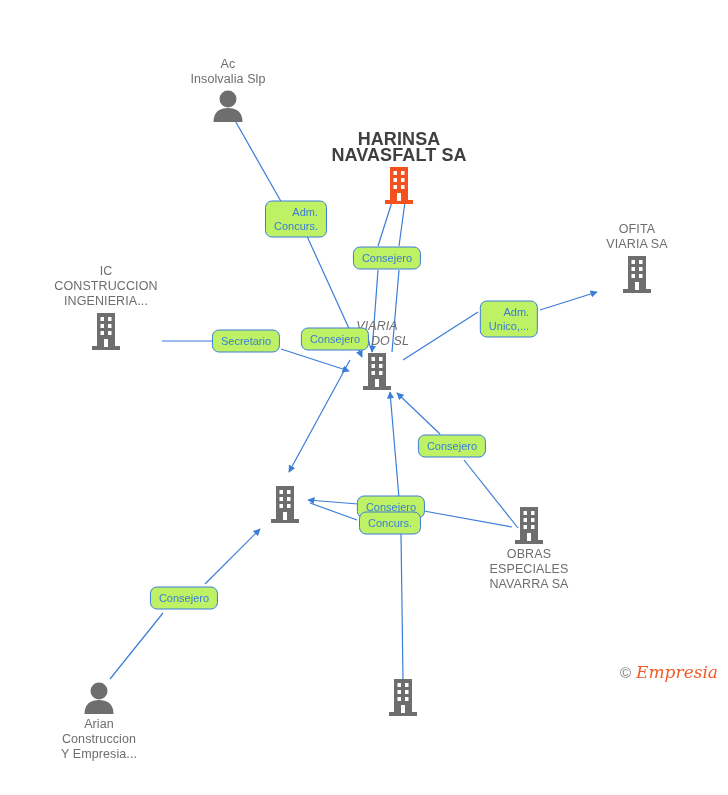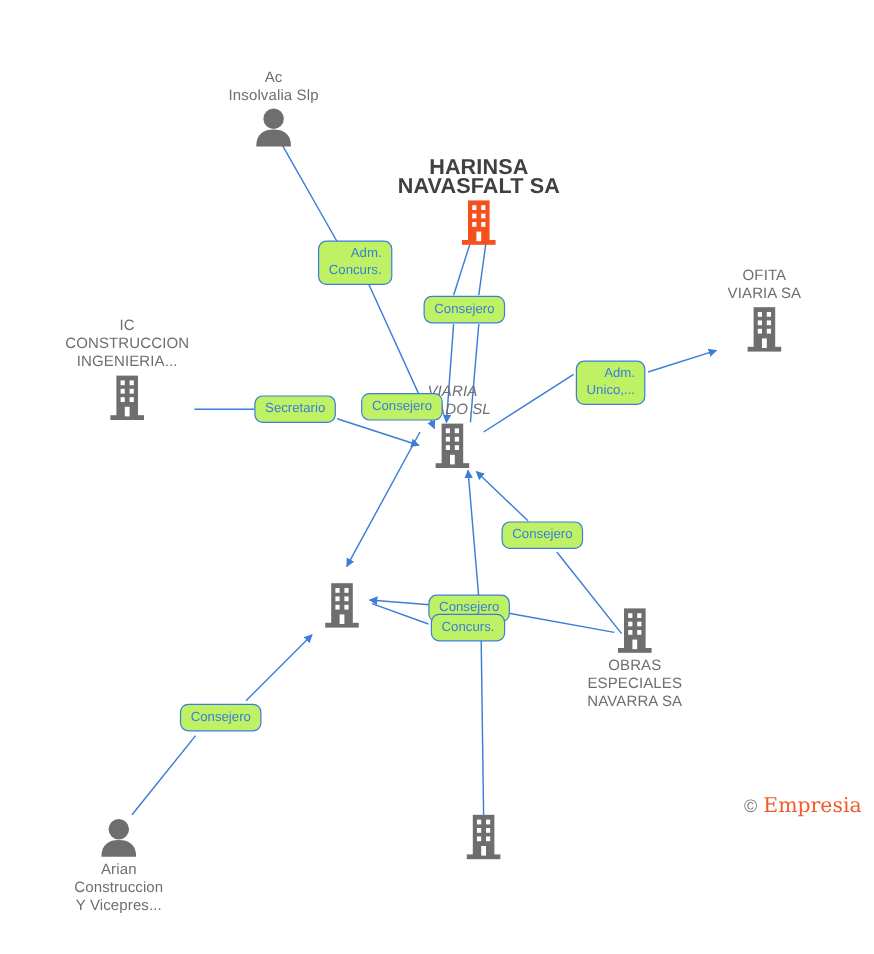--- a/index.html
+++ b/index.html
@@ -72,20 +72,21 @@
     user-select: none;
   }
   #watermark .copy {
     color: #7a7a7a;
     font-size: 15px;
     line-height: 15px;
   }
   #watermark .brand {
     color: #f15a29;
     font-family: "DejaVu Serif", serif;
+    font-style: italic;
     font-size: 17px;
     line-height: 17px;
   }
 </style>
 </head>
 <body>
 
 <div id="graph">
 
   <svg class="edges" viewBox="0 0 728 795" xmlns="http://www.w3.org/2000/svg">
@@ -260,21 +261,21 @@
 
   <div class="node label-below" style="left:99px; top:681px;">
     <span class="glyph">
       <svg width="36" height="34" viewBox="0 0 36 34">
         <circle cx="18" cy="10" r="8.5" fill="#6e6e6e"></circle>
         <path d="M3.5 33 C3.5 22.5 10 19 18 19 C26 19 32.5 22.5 32.5 33 Z" fill="#6e6e6e"></path>
       </svg>
     </span>
     <div class="caption">Arian
 Construccion
-Y Vicepres...</div>
+Y Empresia...</div>
   </div>
 
   <div class="node label-below" style="left:403px; top:677px;">
     <span class="glyph">
       <svg width="32" height="40" viewBox="0 0 32 40">
         <rect x="7" y="2" width="18" height="34" fill="#6e6e6e"></rect>
         <rect x="2" y="35" width="28" height="4" fill="#6e6e6e"></rect>
         <g fill="#ffffff">
           <rect x="10.5" y="6" width="3.5" height="4"></rect>
           <rect x="18" y="6" width="3.5" height="4"></rect>

